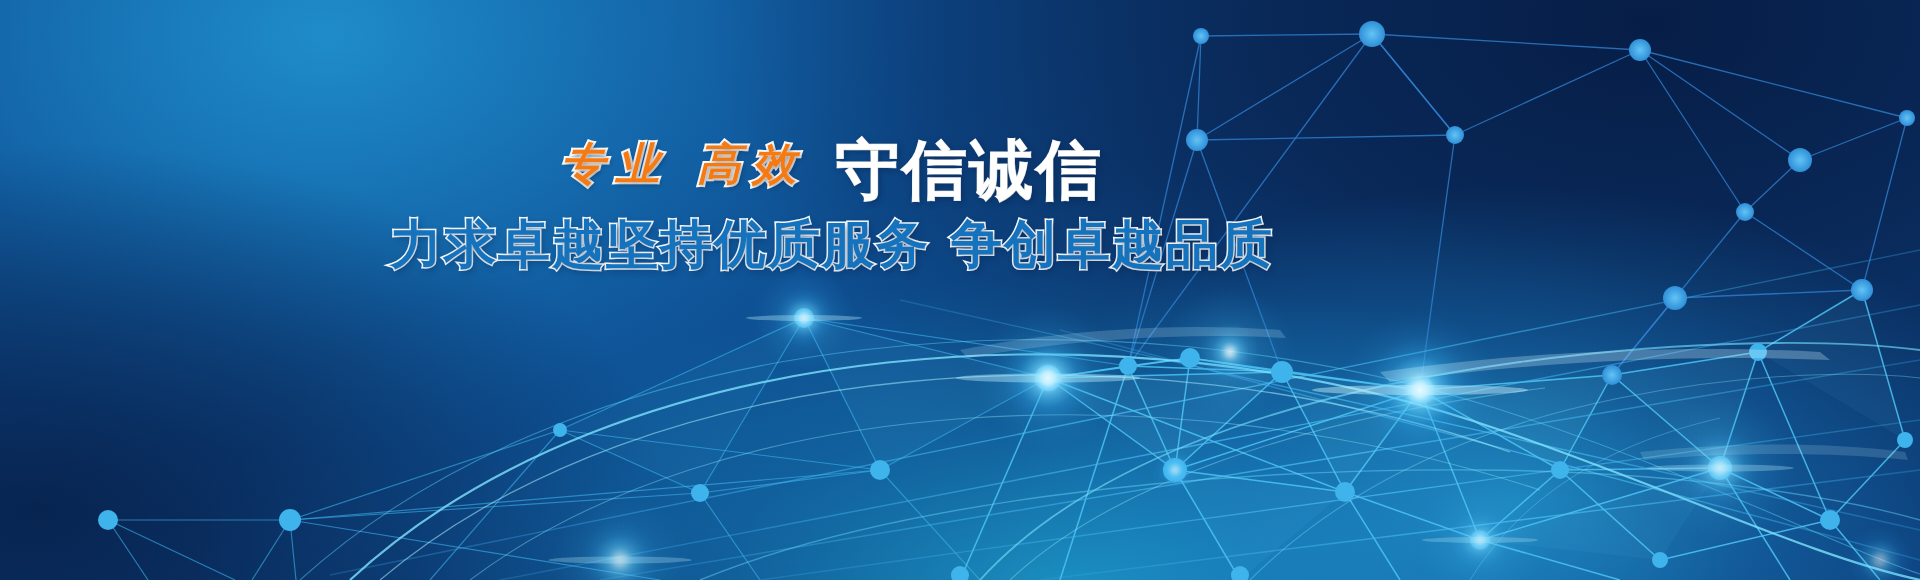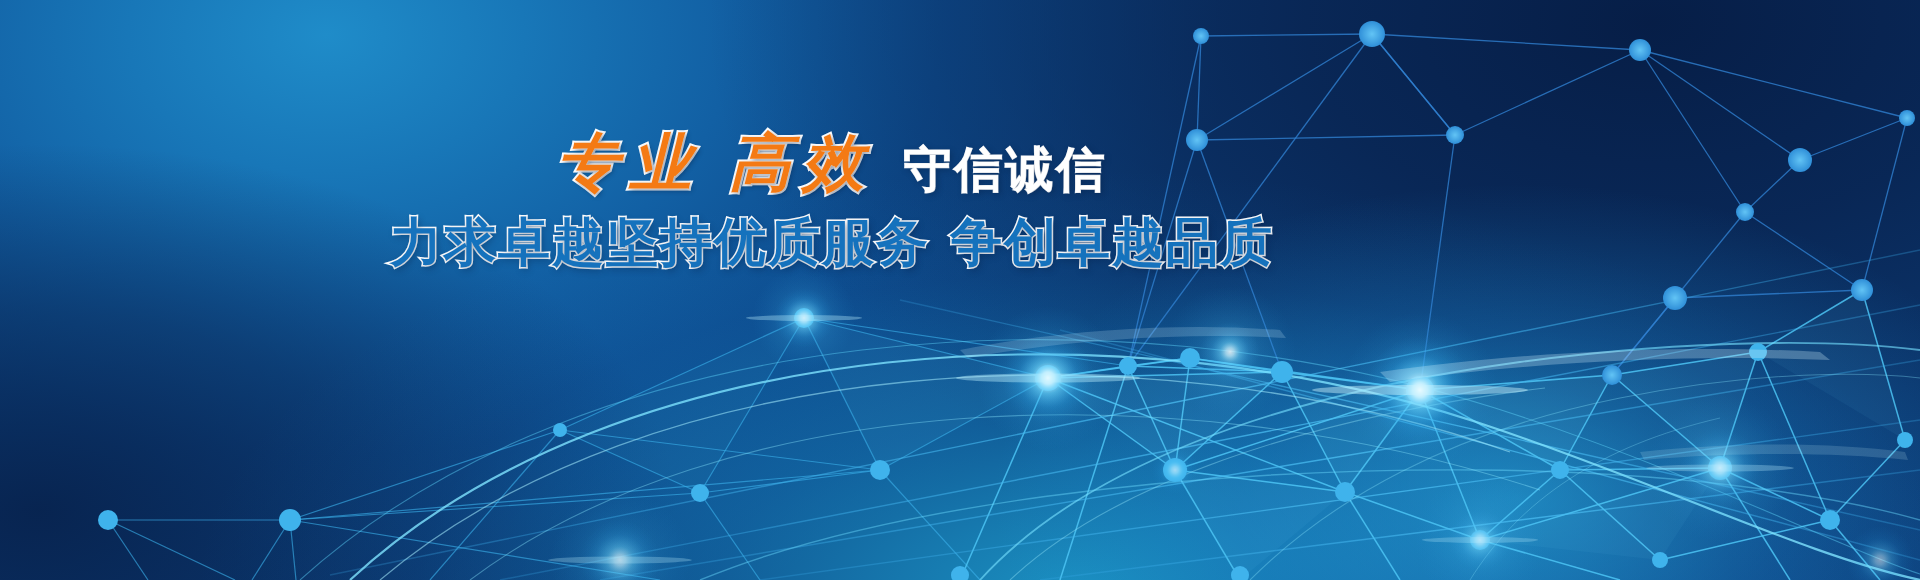--- a/index.html
+++ b/index.html
@@ -79,35 +79,35 @@
     user-select: none;
   }
   .headline {
     line-height: 1;
     white-space: nowrap;
     position: relative;
     left: -128px;
   }
   .hl-orange {
     font-family: "DejaVu Serif", "Liberation Serif", serif;
-    font-size: 62px;
+    font-size: 44px;
     font-weight: bold;
     font-style: italic;
     letter-spacing: 11px;
     color: #f47a14;
     -webkit-text-stroke: 4px #ffffff;
     paint-order: stroke fill;
     text-shadow:
        0 0 1px #ffffff,
        2px 2px 5px rgba(4,24,58,0.45);
     vertical-align: middle;
   }
   .hl-white {
     font-family: "DejaVu Sans", "Liberation Sans", sans-serif;
-    font-size: 48px;
+    font-size: 64px;
     font-weight: bold;
     letter-spacing: 3px;
     color: #ffffff;
     -webkit-text-stroke: 1px #ffffff;
     paint-order: stroke fill;
     margin-left: 24px;
     text-shadow: 2px 2px 6px rgba(4,24,58,0.40);
     vertical-align: middle;
     position: relative;
     top: 6px;

